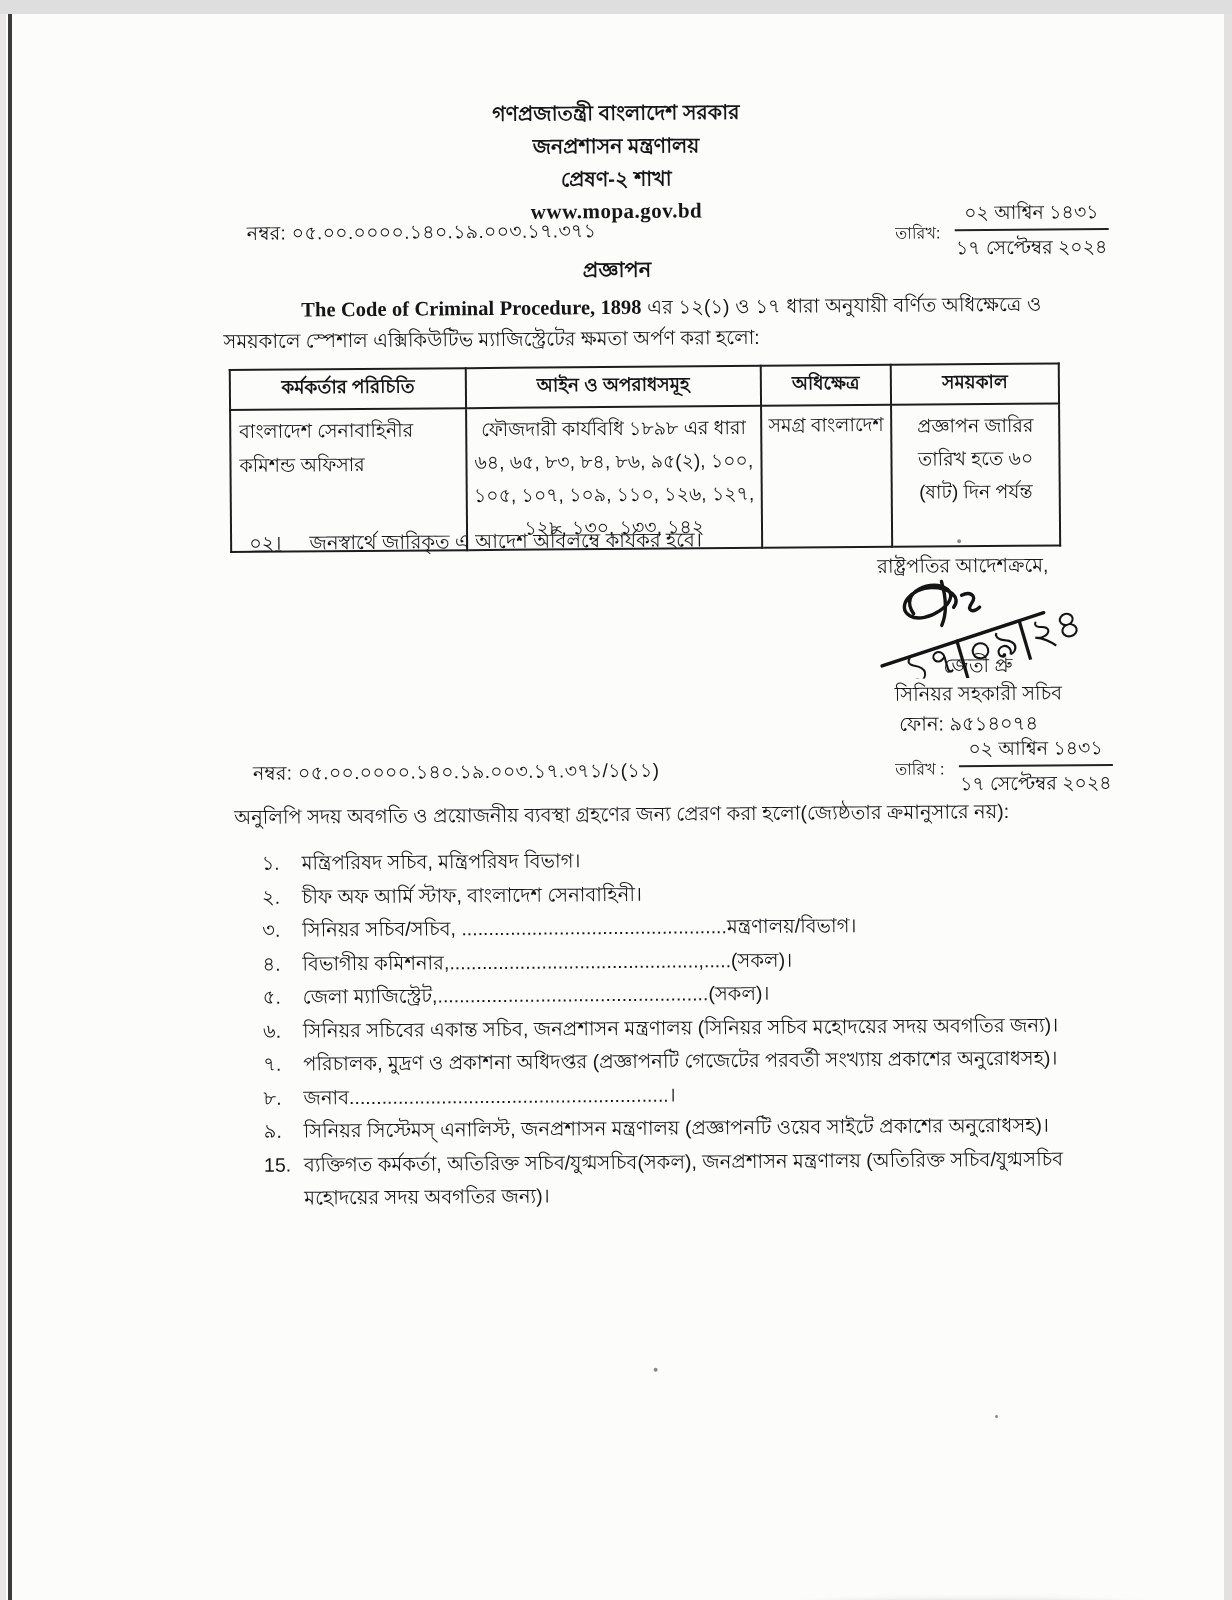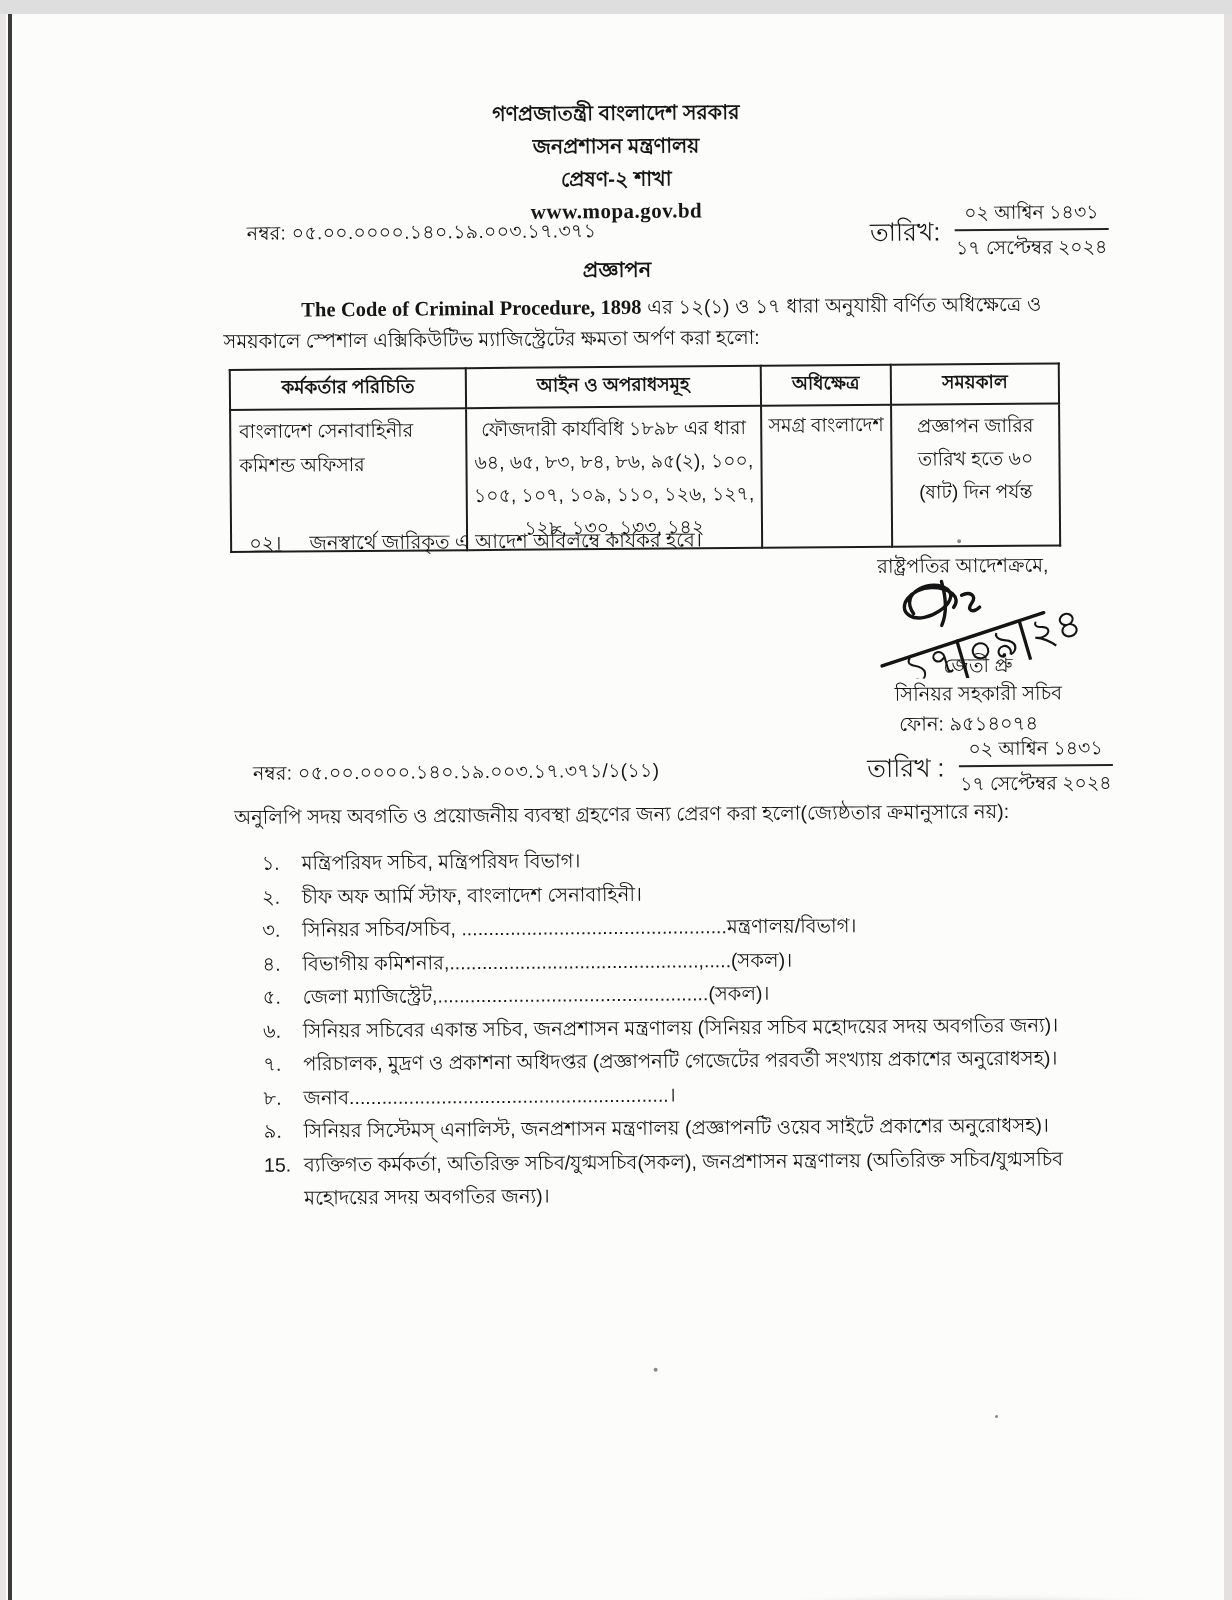--- a/index.html
+++ b/index.html
@@ -56,21 +56,21 @@
   .doc-header .org-line { font-size: 20.5px; font-weight: bold; }
   .doc-header .website { font-size: 21px; font-weight: bold; font-family: "Liberation Serif", serif; letter-spacing: 0.5px; }
 
   
   .memo-row { position: absolute; left: 250px; right: 120px; height: 70px; }
   .memo-row.first { top: 186px; }
   .memo-row.second { top: 722px; }
   .memo-number { position: absolute; left: 0; top: 16px; font-size: 19px; letter-spacing: 0.3px; }
   .memo-row.second .memo-number { left: 2px; top: 20px; }
   .date-group { position: absolute; right: 0; top: 0; display: flex; align-items: center; gap: 14px; }
-  .date-label { font-size: 25px; padding-top: 6px; }
+  .date-label { font-size: 16px; padding-top: 6px; }
   .date-stack { text-align: center; font-size: 19px; line-height: 31px; }
   .date-top { border-bottom: 2px solid #222; padding: 0 10px 1px 10px; }
   .date-bottom { padding-top: 1px; }
 
   
   .doc-title { position: absolute; top: 240px; left: 0; width: 1240px; text-align: center; font-size: 21px; font-weight: bold; }
   .body-par {
     position: absolute; top: 278px; left: 226px; width: 818px;
     text-align: justify; line-height: 31px; font-size: 19.5px;
     text-indent: 78px;

